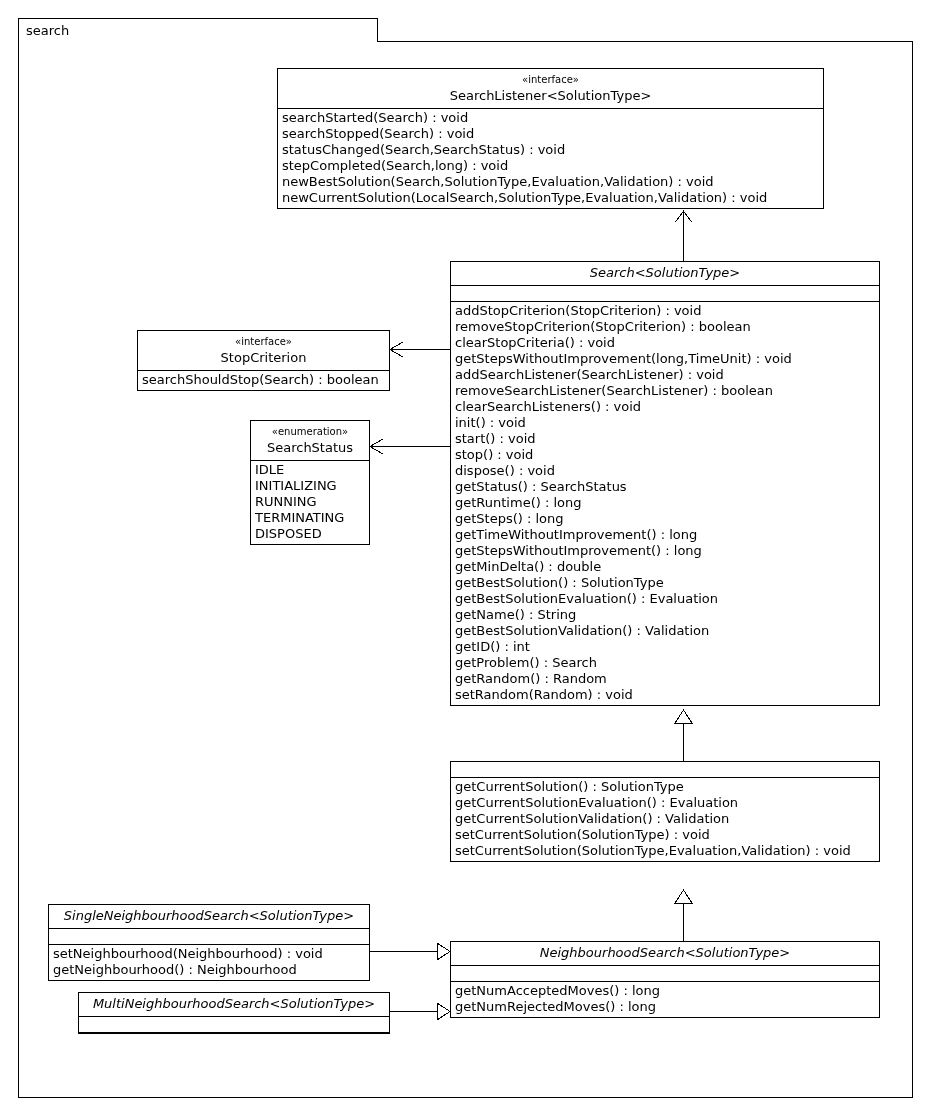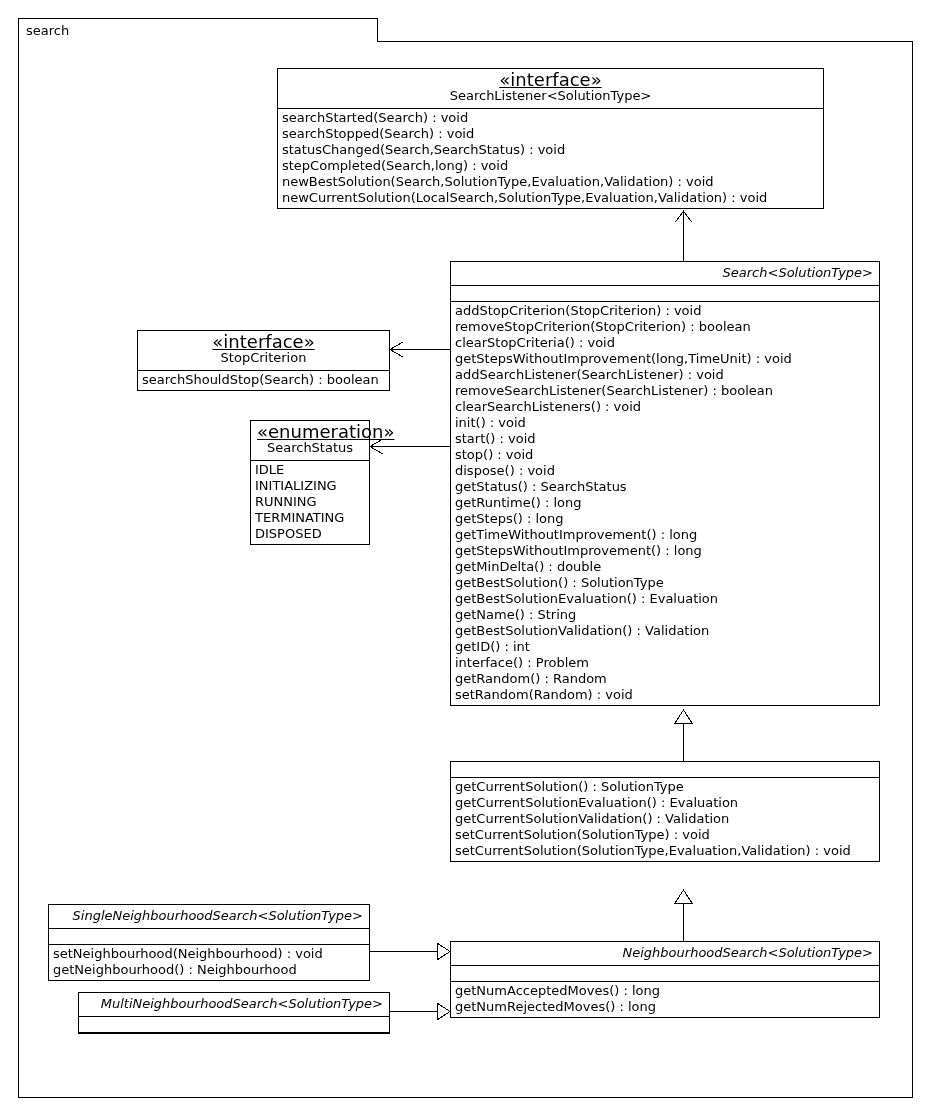--- a/index.html
+++ b/index.html
@@ -65,30 +65,29 @@
   .uml-head {
     box-sizing: border-box;
     border-bottom: 1px solid #000;
     text-align: center;
     padding: 3px 6px 4px 6px;
     line-height: 16px;
     font-size: 13px;
   }
   .uml-head .stereo {
     display: block;
-    font-size: 18px;
-    line-height: 16px;
-    text-decoration: underline;
+    font-size: 10px;
+    line-height: 16px;
   }
   .uml-head .cname {
     display: block;
     font-size: 13px;
     line-height: 16px;
   }
-  .uml-head.italic .cname { font-style: italic; text-align: right; }
+  .uml-head.italic .cname { font-style: italic; }
 
   .uml-compartment {
     box-sizing: border-box;
     padding: 1px 4px 2px 4px;
     font-size: 13px;
     line-height: 16px;
   }
   .uml-compartment.bordered { border-bottom: 1px solid #000; }
   .uml-compartment.empty { height: 16px; padding: 0; }
   .uml-compartment .row {
@@ -191,21 +190,21 @@
       <div class="row">getRuntime() : long</div>
       <div class="row">getSteps() : long</div>
       <div class="row">getTimeWithoutImprovement() : long</div>
       <div class="row">getStepsWithoutImprovement() : long</div>
       <div class="row">getMinDelta() : double</div>
       <div class="row">getBestSolution() : SolutionType</div>
       <div class="row">getBestSolutionEvaluation() : Evaluation</div>
       <div class="row">getName() : String</div>
       <div class="row">getBestSolutionValidation() : Validation</div>
       <div class="row">getID() : int</div>
-      <div class="row">interface() : Problem</div>
+      <div class="row">getProblem() : Search</div>
       <div class="row">getRandom() : Random</div>
       <div class="row">setRandom(Random) : void</div>
     </div>
   </div>
 
   <div class="umlbox" style="left:137px; top:330px; width:253px;">
     <div class="uml-head">
       <span class="stereo">«interface»</span>
       <span class="cname">StopCriterion</span>
     </div>

